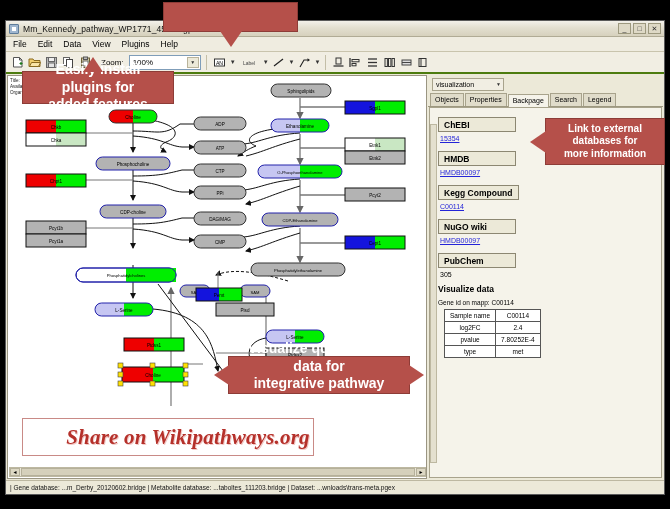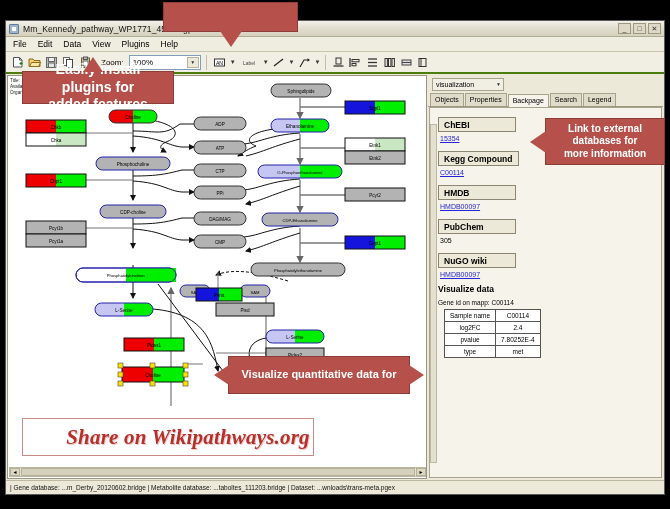--- a/index.html
+++ b/index.html
@@ -189,21 +189,21 @@
     border-bottom:15px solid #b5504a;
   }
 
   #callout-link{ left:545px; top:118px; width:120px; height:47px; font-size:10px; padding:2px 5px;}
   #callout-link .tail{
     left:-16px; top:50%; margin-top:-11px;
     border-top:11px solid transparent; border-bottom:11px solid transparent;
     border-right:16px solid #b5504a;
   }
 
-  #callout-vis{ left:228px; top:356px; width:182px; height:38px; font-size:11px; }
+  #callout-vis{ left:228px; top:356px; width:182px; height:38px; font-size:14px; }
   #callout-vis .tail{
     left:-15px; top:50%; margin-top:-10px;
     border-top:10px solid transparent; border-bottom:10px solid transparent;
     border-right:15px solid #b5504a;
   }
   #callout-vis .tail-r{
     position:absolute; right:-15px; top:50%; margin-top:-10px; width:0;height:0;
     border-top:10px solid transparent; border-bottom:10px solid transparent;
     border-left:15px solid #b5504a;
   }
@@ -654,37 +654,37 @@
       </div>
 
       <div id="side-body">
 
         <div class="db-block">
           <div class="db-head">ChEBI</div>
           <a class="db-link" href="#">15354</a>
         </div>
 
         <div class="db-block">
+          <div class="db-head">HMDB</div>
+          <a class="db-link" href="#">HMDB00097</a>
+        </div>
+
+        <div class="db-block">
           <div class="db-head">Kegg Compound</div>
           <a class="db-link" href="#">C00114</a>
         </div>
 
         <div class="db-block">
-          <div class="db-head">HMDB</div>
+          <div class="db-head">NuGO wiki</div>
           <a class="db-link" href="#">HMDB00097</a>
         </div>
 
         <div class="db-block">
           <div class="db-head">PubChem</div>
           <span class="db-plain">305</span>
-        </div>
-
-        <div class="db-block">
-          <div class="db-head">NuGO wiki</div>
-          <a class="db-link" href="#">HMDB00097</a>
         </div>
 
 
         <div id="expr-title">Visualize data</div>
         <div id="expr-gene">Gene id on mapp: C00114</div>
 
         <table id="expr-table">
           <tbody>
               <tr>
             <td>Sample name</td>
@@ -732,20 +732,21 @@
     <span>Link  to external</span><br>
     <span>databases  for</span><br>
     <span>more information</span>
   </span>
   <span class="tail"></span>
 </div>
 
 <div class="callout" id="callout-vis">
   <span class="ctxt">
     <span>Visualize quantitative data  for</span><br>
+    <span>integrative pathway analysis</span>
   </span>
   <span class="tail"></span>
   <span class="tail-r"></span>
 </div>
 
 <div id="callout-share">
   <span class="stxt">Share on Wikipathways.org</span>
 </div>
 
 </body></html>

